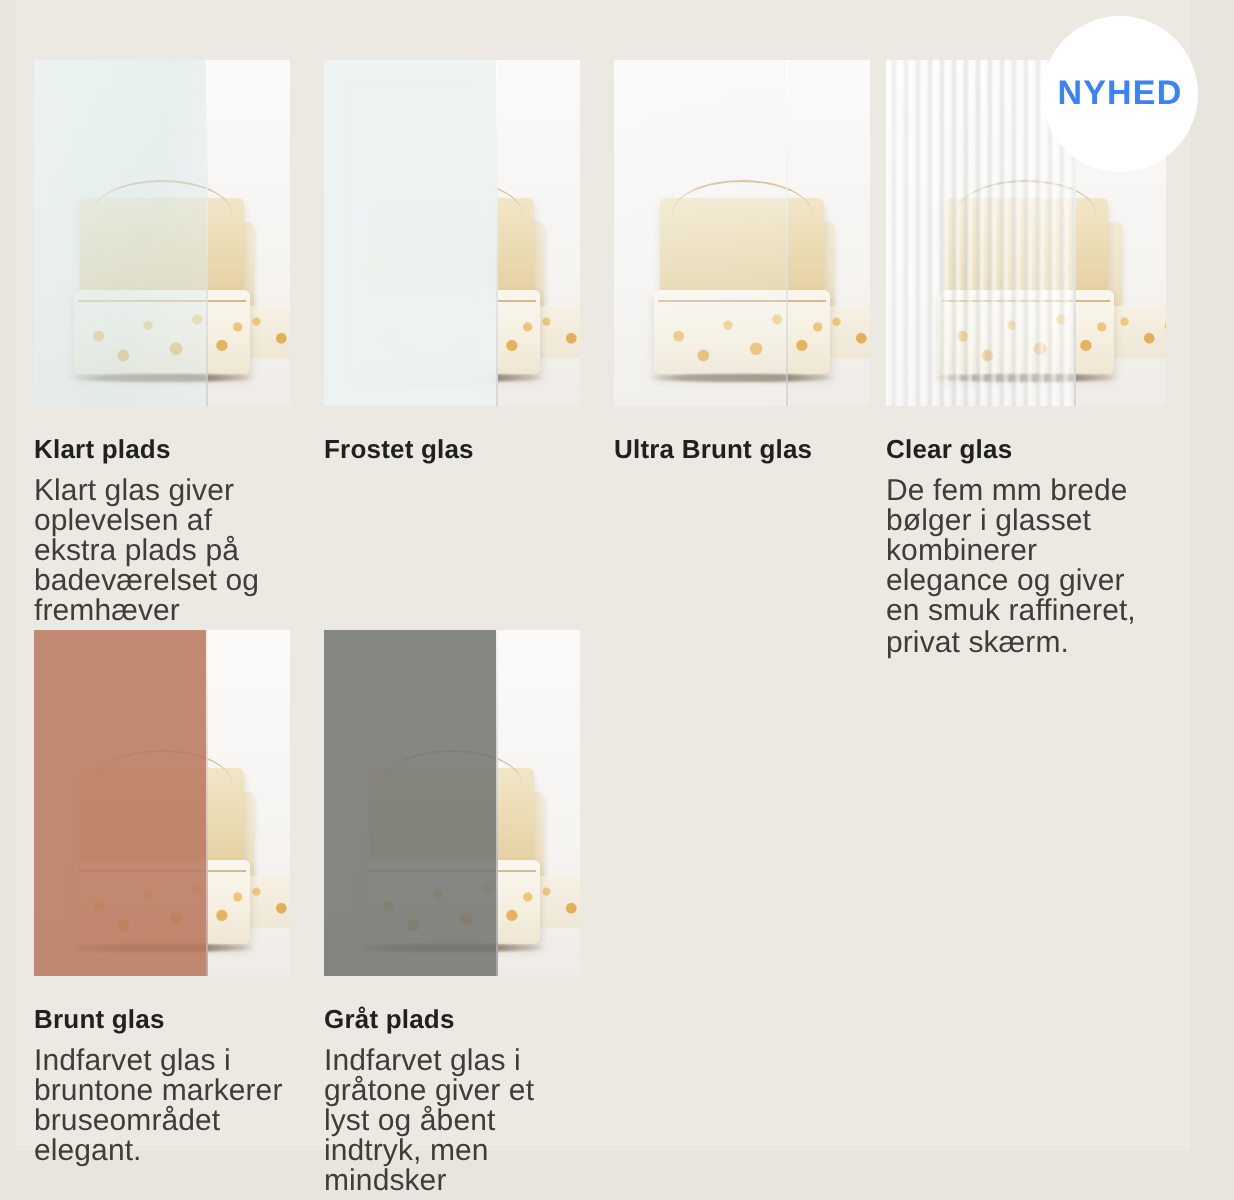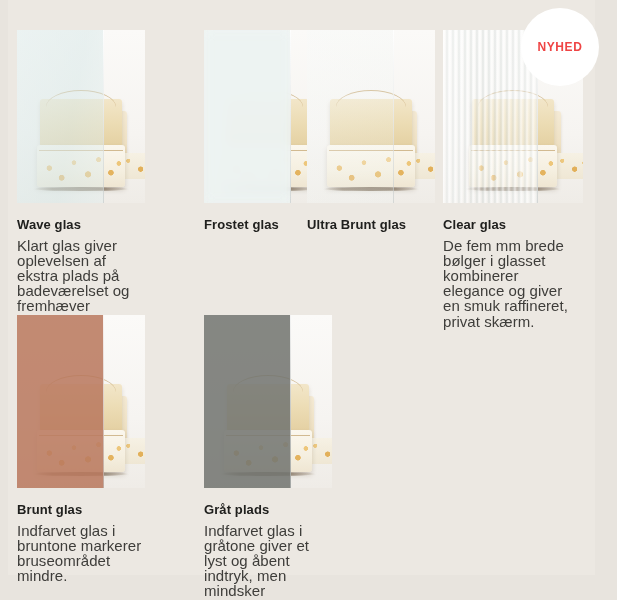--- a/index.html
+++ b/index.html
@@ -18,21 +18,21 @@
   }
 
   .grid{
     position:absolute;left:17px;top:30px;
     width:580px;
   }
   .row{position:relative;height:285px;}
 
   .card{position:absolute;top:0;width:128px;}
   .card.c0{left:0;}
-  .card.c1{left:145px;margin-left:42px;}
+  .card.c1{left:145px;}
   .card.c2{left:290px;}
   .card.c3{left:426px;width:140px;}
 
   
   .photo{
     position:relative;width:100%;height:173px;overflow:hidden;
     background:#f3f2f0;
   }
 
   
@@ -129,21 +129,21 @@
   .desc{
     font-size:15px;color:#3e3d3a;line-height:15.2px;margin:0;
     letter-spacing:.05px;
   }
 
   
   .badge{
     position:absolute;right:18px;top:8px;
     width:78px;height:78px;border-radius:50%;
     background:#ffffff;display:flex;align-items:center;justify-content:center;
-    font-size:12px;font-weight:bold;color:#ef4444;letter-spacing:.6px;
+    font-size:17px;font-weight:bold;color:#3b82f6;letter-spacing:.6px;
     z-index:20;
   }
 </style>
 </head>
 <body>
 
 <div class="page">
   <div class="content-panel"></div>
 
   <div class="badge">NYHED</div>
@@ -161,21 +161,21 @@
             <div class="soap bar-bot"></div>
             <div class="twine"></div>
             <div class="twine2"></div>
             <div class="shadow-line"></div>
           </div>
           <div class="glass g-clear">
             <div class="glass-edge"></div>
           </div>
         </div>
         <div class="label">
-          <p class="title">Wave glas</p>
+          <p class="title">Klart plads</p>
           <p class="desc">Klart glas giver oplevelsen af ekstra plads på badeværelset og fremhæver omgivelserne fra indersiden.</p>
         </div>
       </div>
 
       <div class="card c1">
         <div class="photo">
           <div class="scene">
             <div class="soap bar-back"></div>
             <div class="bar-back-grain"></div>
             <div class="soap bar-top"></div>
@@ -250,21 +250,21 @@
             <div class="twine"></div>
             <div class="twine2"></div>
             <div class="shadow-line"></div>
           </div>
           <div class="glass g-brown">
             <div class="glass-edge"></div>
           </div>
         </div>
         <div class="label">
           <p class="title">Brunt glas</p>
-          <p class="desc">Indfarvet glas i bruntone markerer bruseområdet mindre.</p>
+          <p class="desc">Indfarvet glas i bruntone markerer bruseområdet elegant.</p>
         </div>
       </div>
 
       <div class="card c1">
         <div class="photo">
           <div class="scene">
             <div class="soap bar-back"></div>
             <div class="bar-back-grain"></div>
             <div class="soap bar-top"></div>
             <div class="soap bar-bot"></div>

